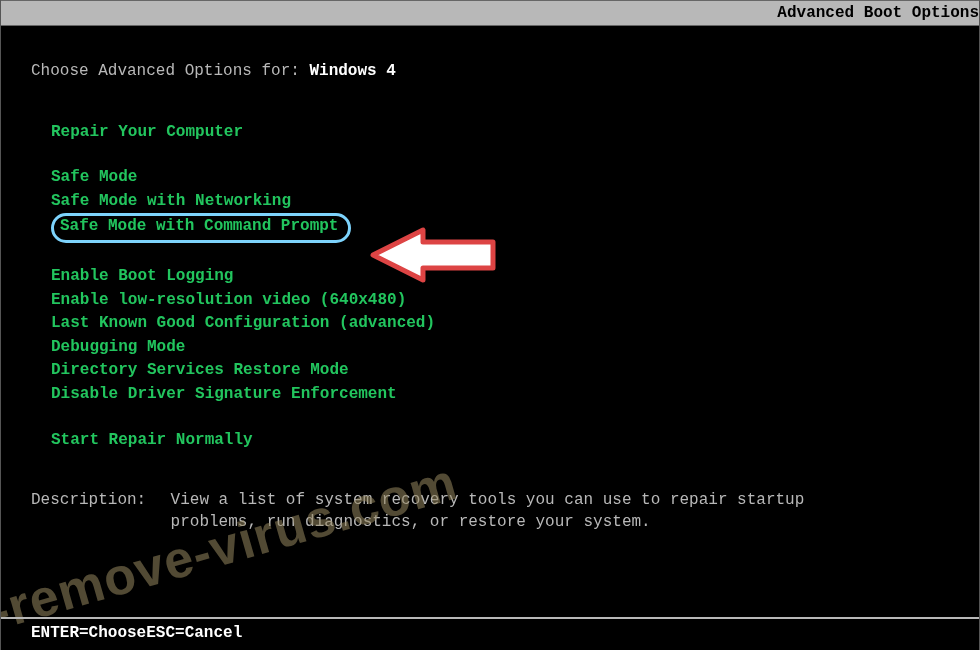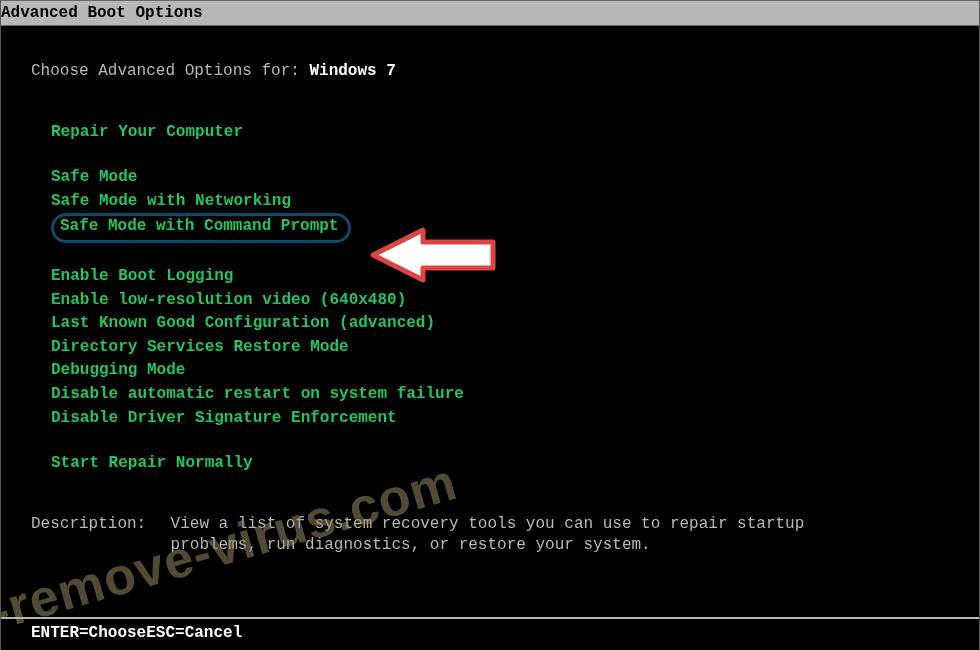--- a/index.html
+++ b/index.html
@@ -16,21 +16,21 @@
       color: #b8b8b8;
       position: relative;
       overflow: hidden;
       border-left: 1px solid #555;
       border-right: 1px solid #555;
     }
     .title-bar {
       width: 100%;
       background: #b8b8b8;
       color: #000;
-      text-align: left;
+      text-align: right;
       padding: 3px 0;
       font-weight: bold;
       border-top: 1px solid #666;
       border-bottom: 1px solid #666;
     }
     .content {
       padding: 35px 0 0 30px;
       line-height: 1.35;
     }
     .header-line {
@@ -47,21 +47,21 @@
     .menu-item {
       color: #22c55e;
       font-weight: bold;
       cursor: default;
       padding: 1px 0;
     }
     .menu-spacer {
       height: 22px;
     }
     .highlighted-border {
-      border: 3px solid #0c4a6e;
+      border: 3px solid #7dd3fc;
       border-radius: 18px;
       padding: 0px 10px 2px 6px;
       display: inline-block;
     }
     .arrow-annotation {
       position: absolute;
       left: 362px;
       top: 220px;
       pointer-events: none;
     }
@@ -110,36 +110,35 @@
   </style>
 </head>
 <body>
 
 <div class="title-bar">
   <span>Advanced Boot Options</span>
 </div>
 
 <div class="content">
   <div class="header-line">
-    <span>Choose Advanced Options for: </span><span class="os-name">Windows 7</span>
+    <span>Choose Advanced Options for: </span><span class="os-name">Windows 4</span>
   </div>
 
   <div class="menu-section">
     <div class="menu-item">Repair Your Computer</div>
     <div class="menu-spacer"></div>
     <div class="menu-item">Safe Mode</div>
     <div class="menu-item">Safe Mode with Networking</div>
     <div><span class="highlighted-border"><span class="menu-item">Safe Mode with Command Prompt</span></span></div>
     <div class="menu-spacer"></div>
     <div class="menu-item">Enable Boot Logging</div>
     <div class="menu-item">Enable low-resolution video (640x480)</div>
     <div class="menu-item">Last Known Good Configuration (advanced)</div>
+    <div class="menu-item">Debugging Mode</div>
     <div class="menu-item">Directory Services Restore Mode</div>
-    <div class="menu-item">Debugging Mode</div>
-    <div class="menu-item">Disable automatic restart on system failure</div>
     <div class="menu-item">Disable Driver Signature Enforcement</div>
     <div class="menu-spacer"></div>
     <div class="menu-item">Start Repair Normally</div>
   </div>
 
   <div class="description-block">
     <span class="desc-label">Description:</span>
     <span class="desc-text">View a list of system recovery tools you can use to repair startup problems, run diagnostics, or restore your system.</span>
   </div>
 </div>

